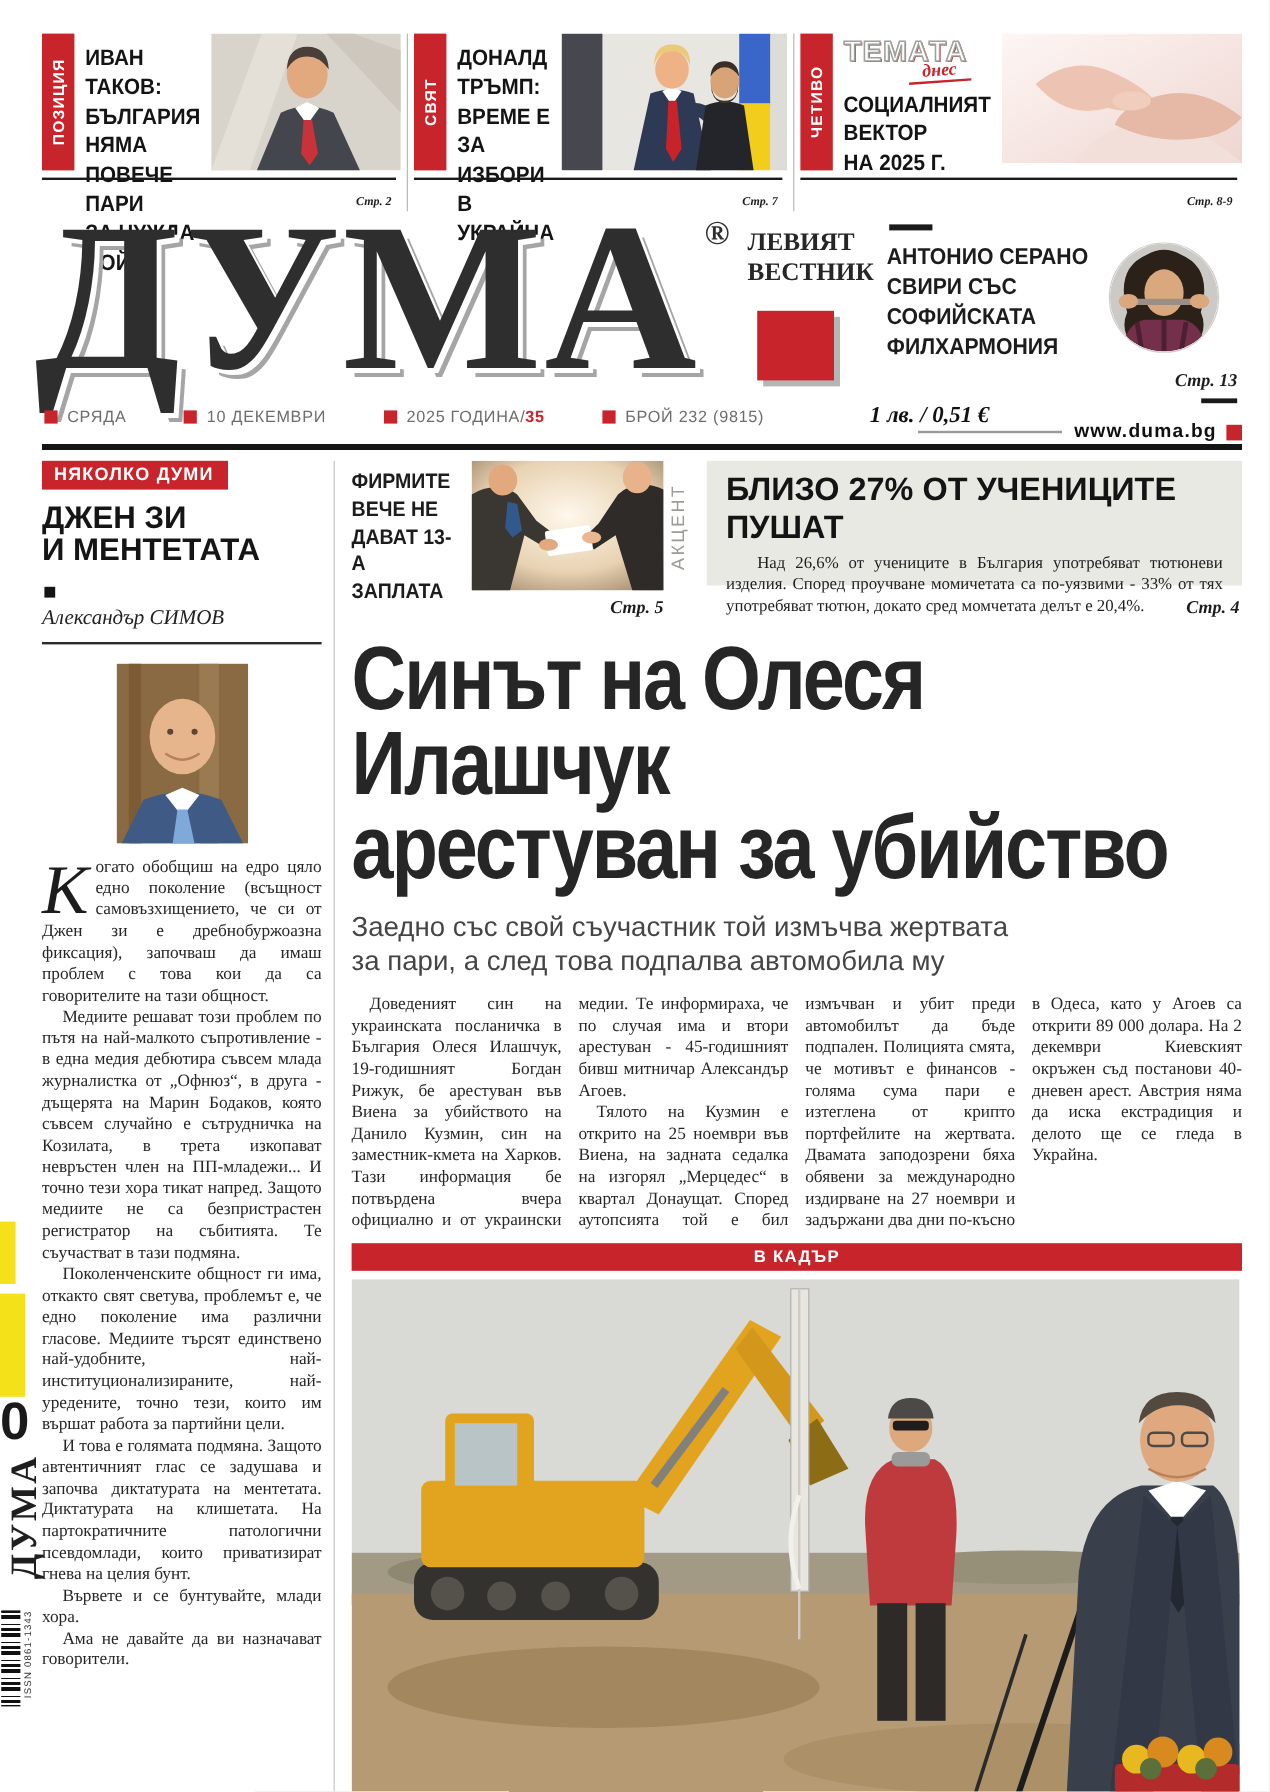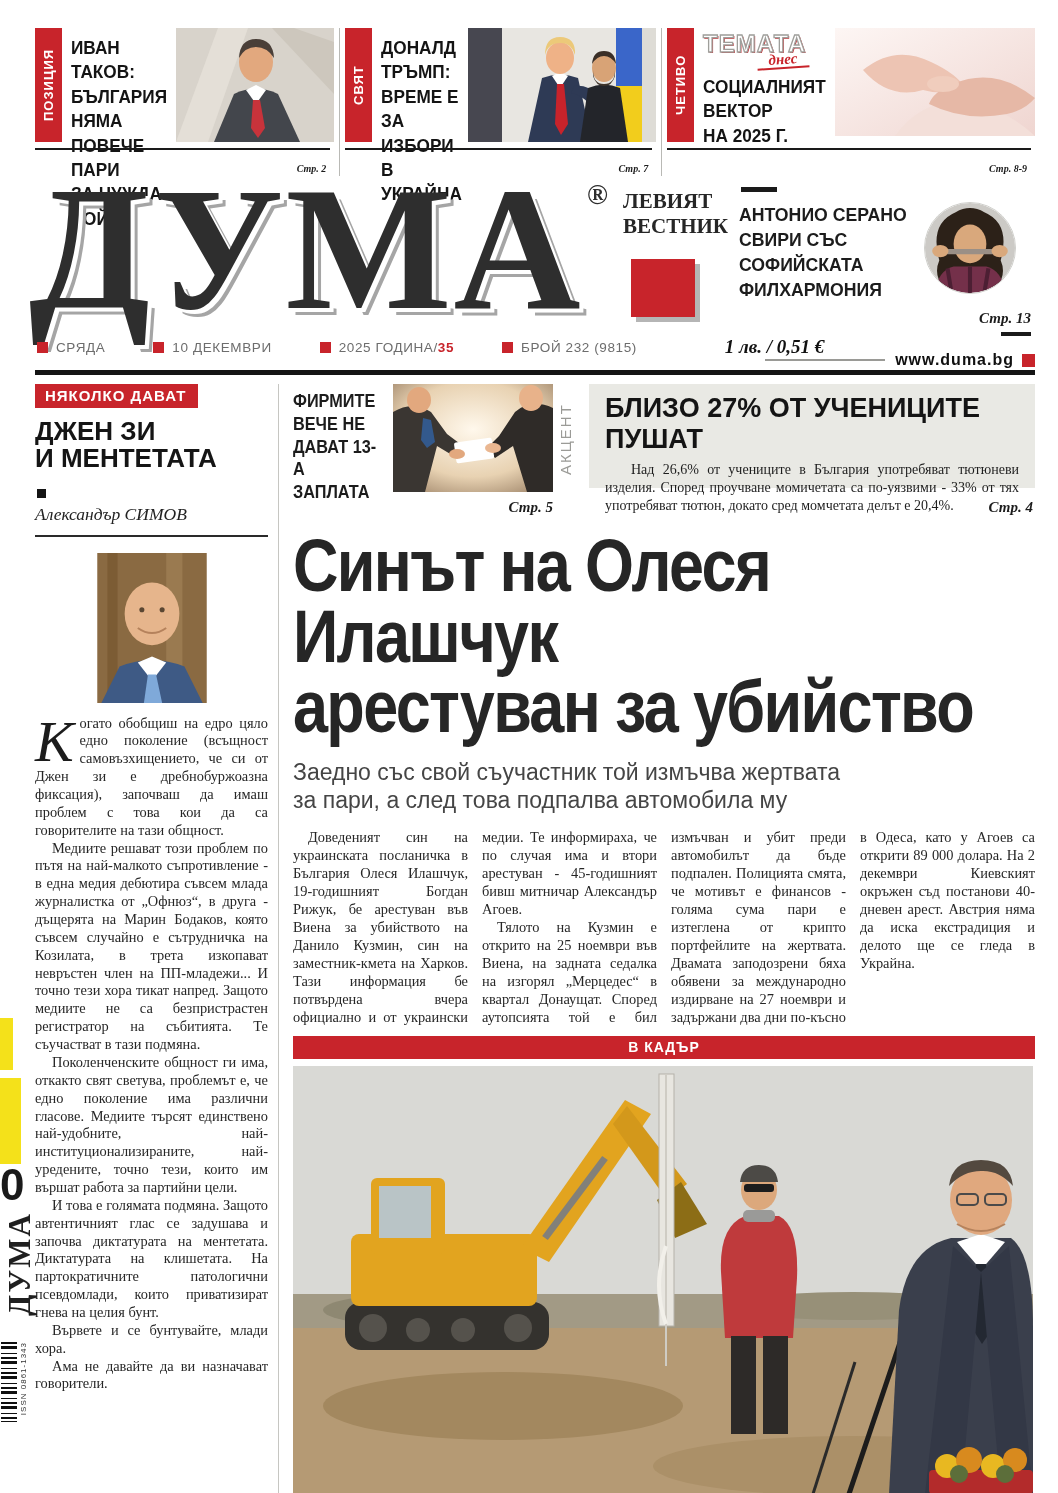--- a/index.html
+++ b/index.html
@@ -285,21 +285,21 @@
       <span>www.duma.bg</span>
       <span class="sq"></span>
     </div>
   </div>
 
   <div class="heavy-rule"></div>
 
   <div class="main">
 
     <aside class="opinion">
-      <span class="op-tag">НЯКОЛКО ДАВАТ</span>
+      <span class="op-tag">НЯКОЛКО ДУМИ</span>
       <div class="op-title ml">ДЖЕН ЗИ
 И МЕНТЕТАТА</div>
       <div class="op-bullet"></div>
       <div class="op-byline">Александър СИМОВ</div>
       <div class="op-rule"></div>
 
       <div class="op-photo">
         <svg width="110" height="150" viewBox="0 0 108 148">
           <rect width="108" height="148" fill="#8a6a42"></rect>
           <rect x="68" width="16" height="148" fill="#9a7a50"></rect>

